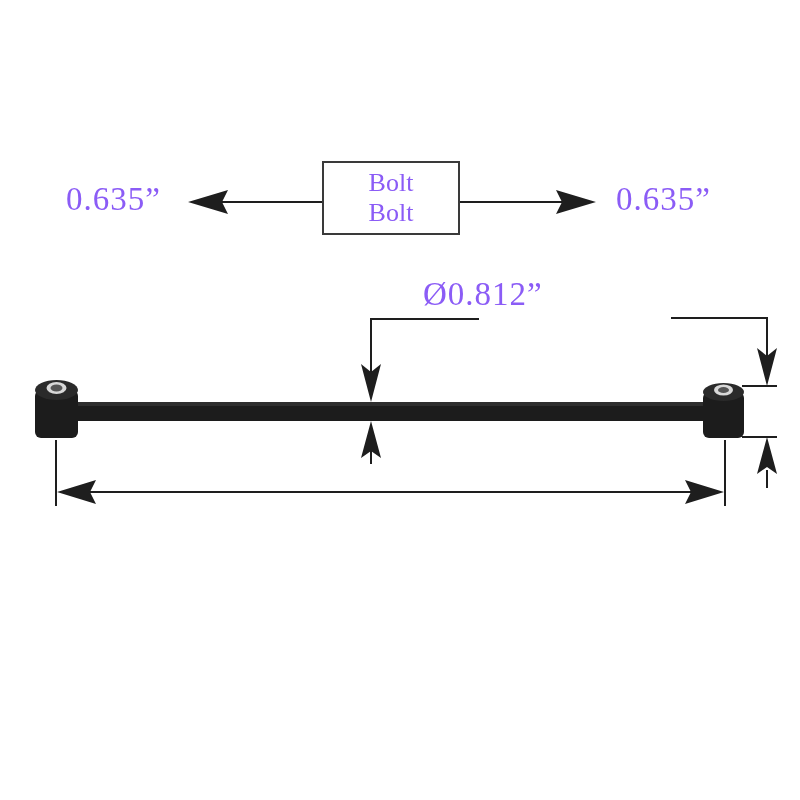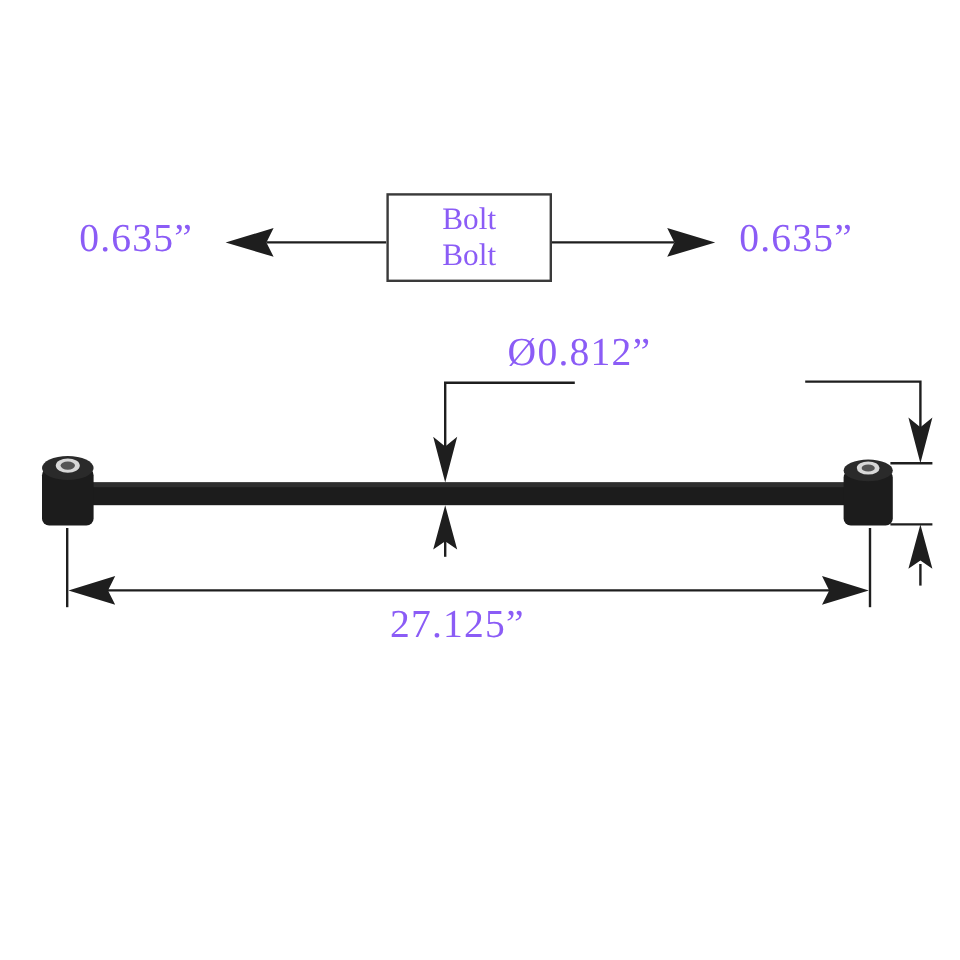--- a/index.html
+++ b/index.html
@@ -81,14 +81,13 @@
   </svg>
 
   <div class="bolt-box">
     <div class="lbl box-text" style="position:static;">Bolt</div>
     <div class="lbl box-text" style="position:static;">Bolt</div>
   </div>
 
   <div class="lbl dim-big" style="left:66px; top:181px;">0.635”</div>
   <div class="lbl dim-big" style="left:616px; top:181px;">0.635”</div>
   <div class="lbl dim-big" style="left:379px; top:276px;margin-left:44px;">Ø0.812”</div>
-  <div class="lbl dim-big" style="left:325px; top:503px;">27.125”</div>
 </div>
 
 </body></html>

